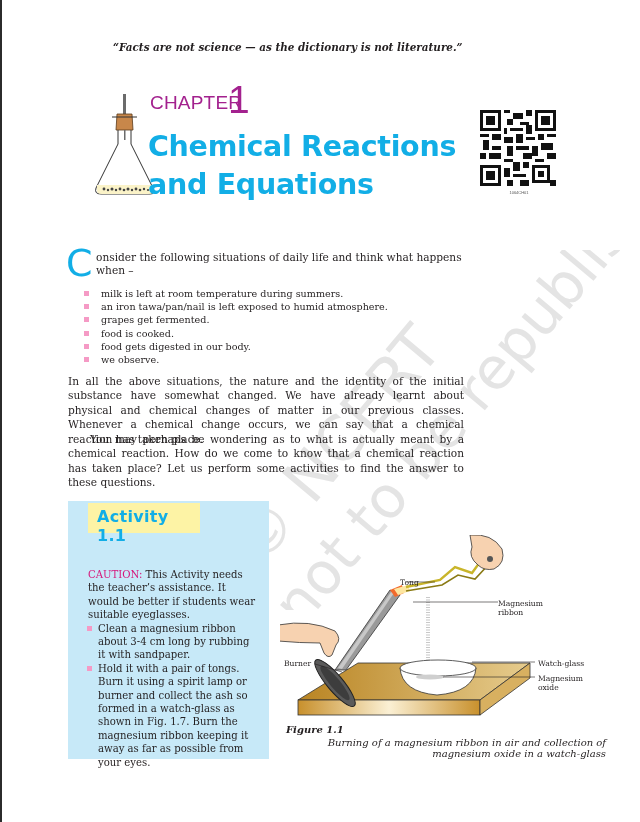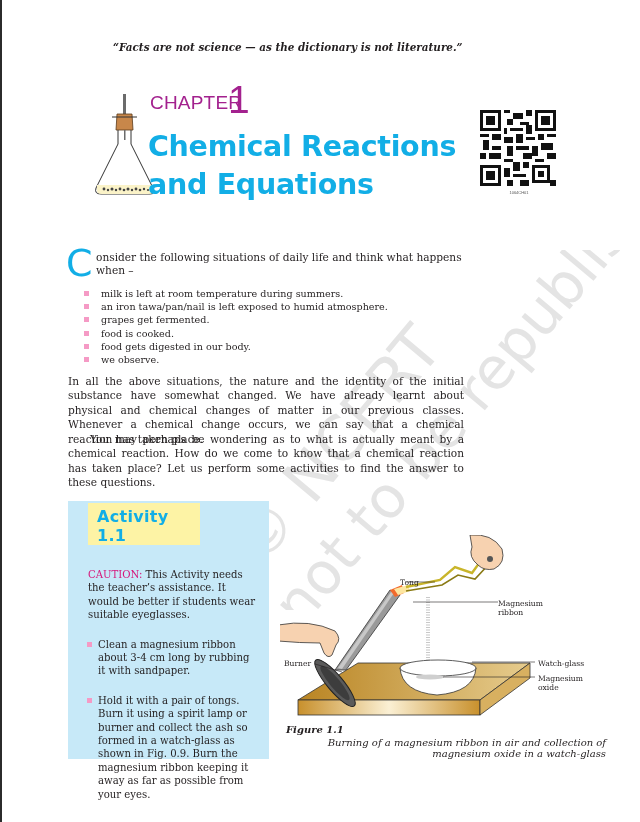--- a/index.html
+++ b/index.html
@@ -30,26 +30,26 @@
   .intro-text { position:absolute; left:96px; top:251px; width:370px; font-size:10.6px; line-height:13.3px; }
   .intro-text2 { position:absolute; left:96px; top:264px; font-size:10.6px; }
   ul.situations { position:absolute; left:84px; top:287px; margin:0; padding:0; list-style:none;
     font-size:9.6px; line-height:13.2px; }
   ul.situations li { position:relative; padding-left:17px; white-space:nowrap; }
   .bullet { position:absolute; left:0; top:4px; width:5px; height:5px; background:#f59ac5; }
   .para { position:absolute; left:68px; width:396px; font-size:10.6px; line-height:14.4px; text-align:justify; }
   .p1 { top:374px; }
   .p2 { top:432px; text-indent:22px; }
   .activity-box { position:absolute; left:68px; top:501px; width:201px; height:258px; background:#c7e9f8; }
-  .activity-title { position:absolute; left:88px; top:503px; width:112px; height:42px; background:#fdf3a5; }
+  .activity-title { position:absolute; left:88px; top:503px; width:112px; height:30px; background:#fdf3a5; }
   .activity-title span { position:absolute; left:9px; top:4px; font-family:"DejaVu Sans", sans-serif;
     font-weight:bold; font-size:16px; color:#12aee6; letter-spacing:0.3px; }
   .activity-body { position:absolute; left:88px; top:537px; width:168px; font-size:10.1px; line-height:13.4px; }
   .caution-label { color:#d6197c; }
-  .act-item { position:relative; padding-left:10px;margin-top:16px; }
+  .act-item { position:relative; padding-left:10px; }
   .act-item .bullet { left:-1px; top:4px; }
   .caution { padding-left:10px;margin-top:31px; }
   .figure-svg { position:absolute; left:280px; top:535px; width:330px; height:195px; }
   .fig-label { position:absolute; font-size:7.6px; line-height:9px; color:#231f20; white-space:nowrap; }
   .fig-caption-title { position:absolute; left:286px; top:724px; font-style:italic; font-weight:bold; font-size:10px;text-align:center; }
   .fig-caption { position:absolute; left:286px; top:737px; width:320px; font-style:italic; font-size:10px; line-height:11px;text-align:right; }
 </style>
 </head>
 <body>
 
@@ -167,21 +167,21 @@
 
 <div class="activity-box"></div>
 <div class="activity-title">
   <span>Activity 1.1</span>
 </div>
 <div class="activity-body">
   <div class="caution" style="padding-left:0;">
     <span class="caution-label">CAUTION:</span><span> This Activity needs the teacher’s assistance. It would be better if students wear suitable eyeglasses.</span>
   </div>
   <div class="act-item"><span class="bullet"></span><span>Clean a magnesium ribbon about 3-4 cm long by rubbing it with sandpaper.</span></div>
-  <div class="act-item"><span class="bullet"></span><span>Hold it with a pair of tongs. Burn it using a spirit lamp or burner and collect the ash so formed in a watch-glass as shown in Fig. 0.9. Burn the magnesium ribbon keeping it away as far as possible from your eyes.</span></div>
+  <div class="act-item"><span class="bullet"></span><span>Hold it with a pair of tongs. Burn it using a spirit lamp or burner and collect the ash so formed in a watch-glass as shown in Fig. 1.7. Burn the magnesium ribbon keeping it away as far as possible from your eyes.</span></div>
 </div>
 
 <svg class="figure-svg" viewBox="0 0 330 195">
   <defs>
     <linearGradient id="wood" x1="0" x2="1" y1="0" y2="0">
       <stop offset="0" stop-color="#c8902c"></stop>
       <stop offset="0.5" stop-color="#fbf0d4"></stop>
       <stop offset="1" stop-color="#c8902c"></stop>
     </linearGradient>
     <linearGradient id="woodtop" x1="0" x2="1" y1="0" y2="0">

